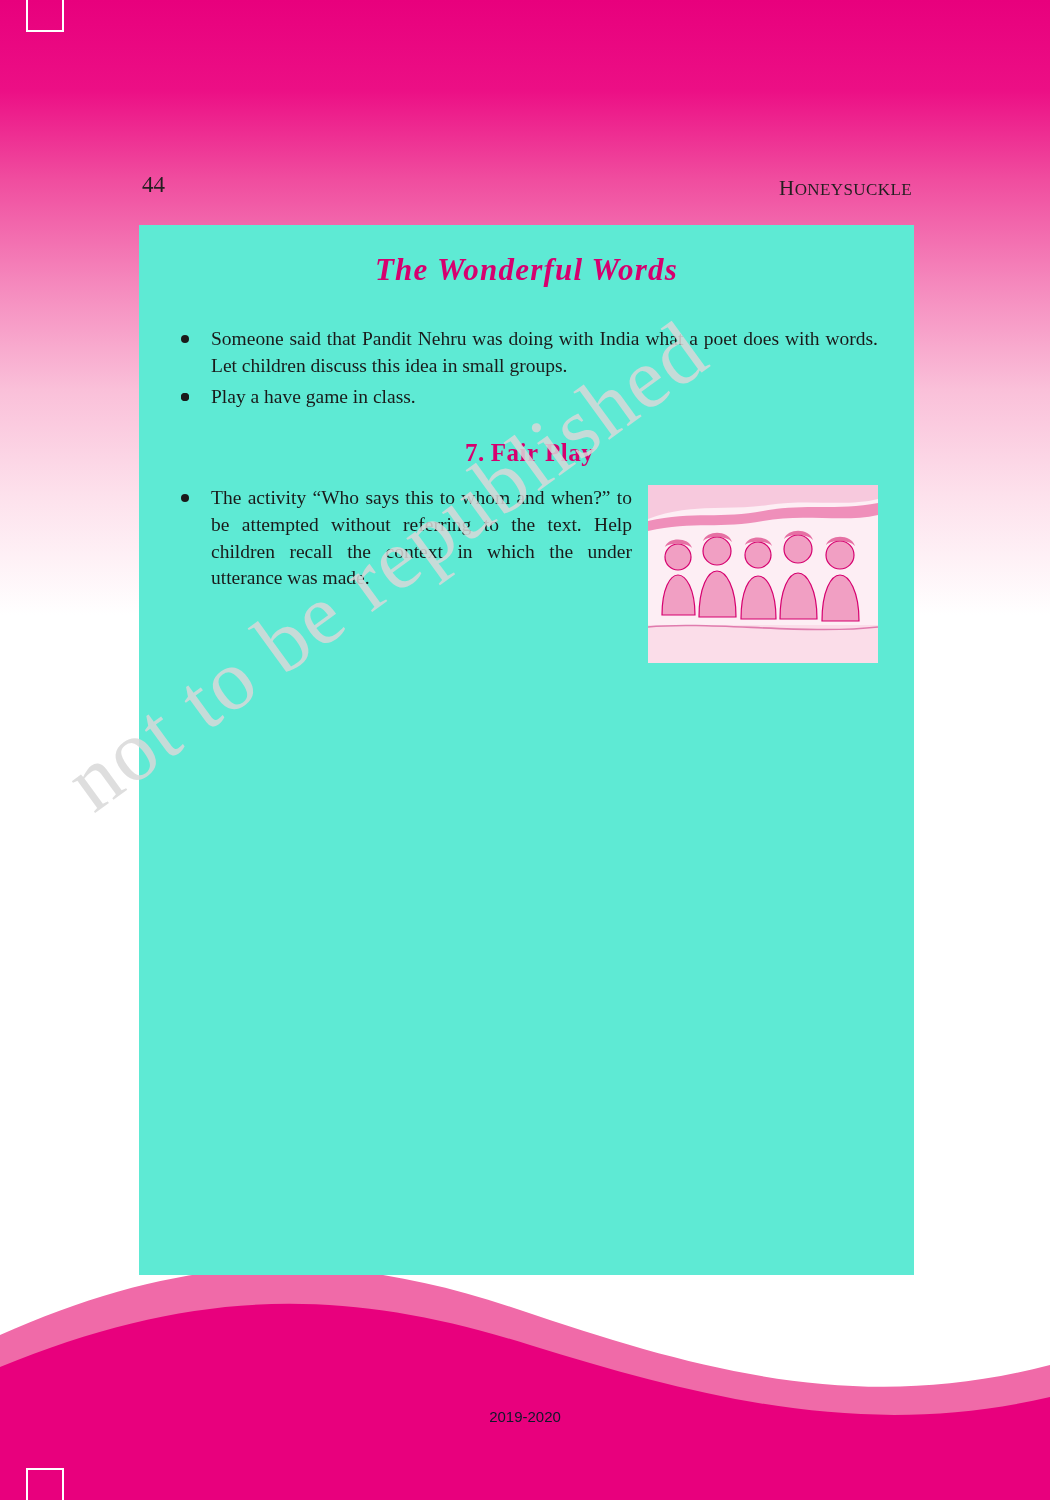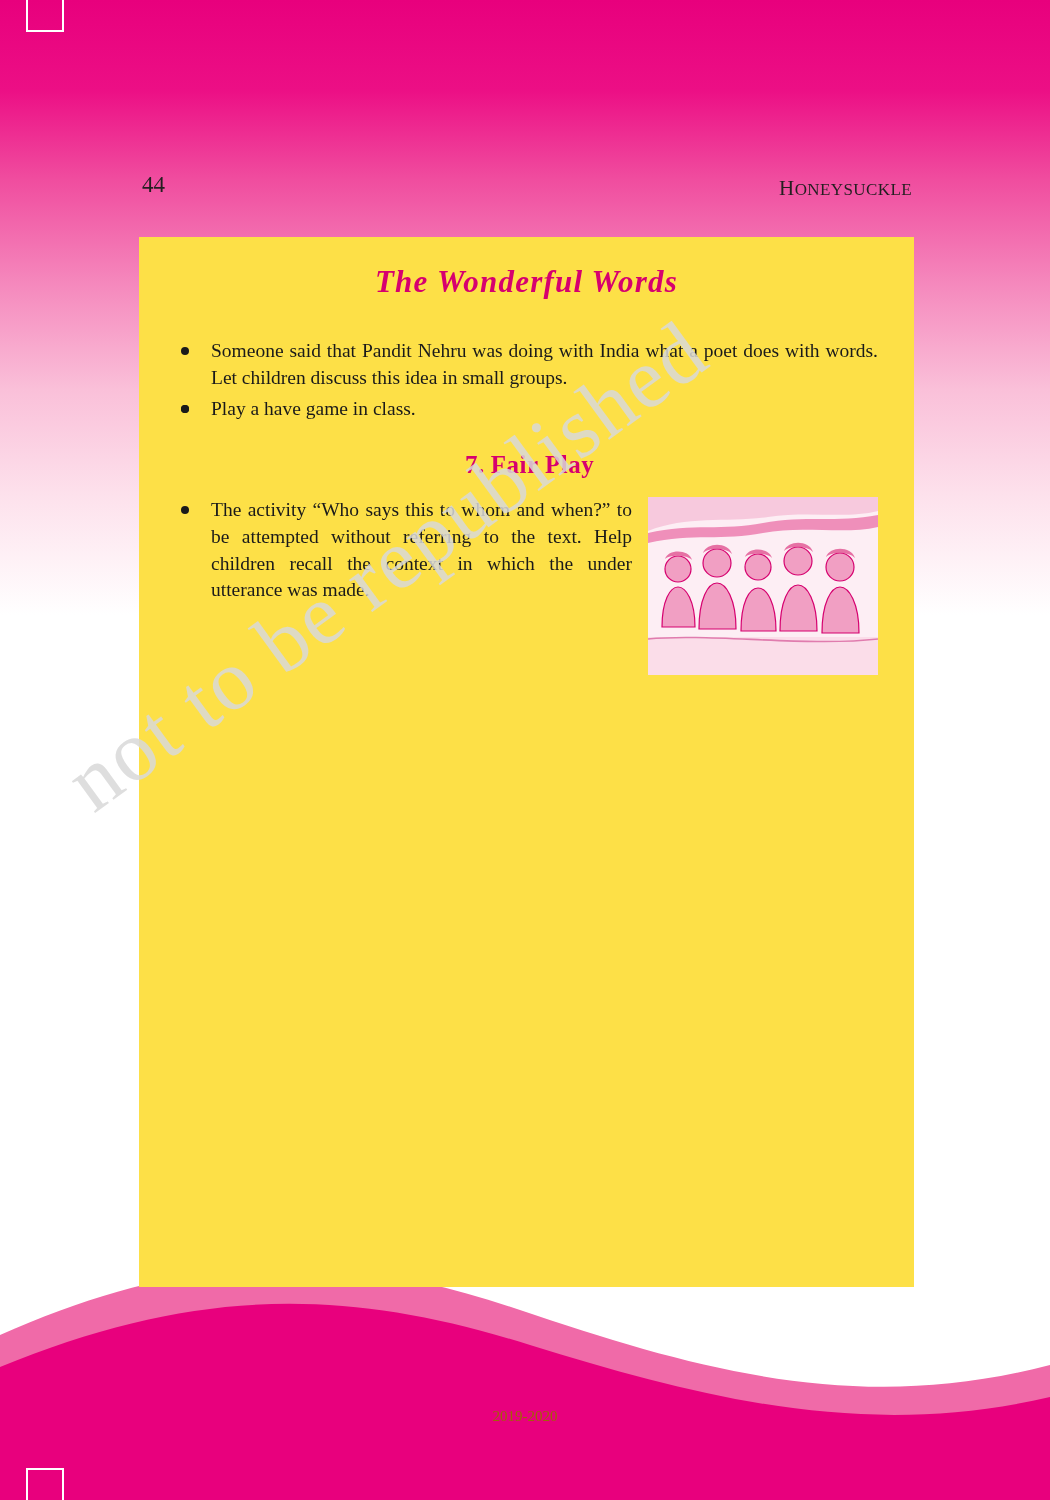--- a/index.html
+++ b/index.html
@@ -83,24 +83,24 @@
     letter-spacing: 0.4px;
     color: #231f20;
     font-family: Liberation Serif, serif;
   }
   .book-title .cap { font-size: 21px; }
 
   
   .content-card {
     position: absolute;
     left: 139px;
-    top: 237px;
+    top: 225px;
     width: 775px;
     height: 1050px;
-    background: #fde047;
+    background: #5eead4;
     box-shadow: 0 0 0 0 rgba(0,0,0,0);
   }
 
   .card-title {
     text-align: center;
     font-family: "Liberation Serif", serif;
     font-style: italic;
     font-weight: bold;
     font-size: 31px;
     color: #d6006f;
@@ -185,22 +185,22 @@
     white-space: nowrap;
   }
 
   .footer-year {
     position: absolute;
     left: 0;
     right: 0;
     bottom: 75px;
     text-align: center;
     font-size: 15px;
-    color: #a16207;
-    font-family: Liberation Serif, serif;
+    color: #0f172a;
+    font-family: Liberation Sans, sans-serif;
   }
 </style>
 </head>
 <body>
 
 <div class="page">
 
   <div class="bg-top"></div>
 
   <svg class="bg-wave" viewBox="0 0 1050 230" preserveAspectRatio="none">

